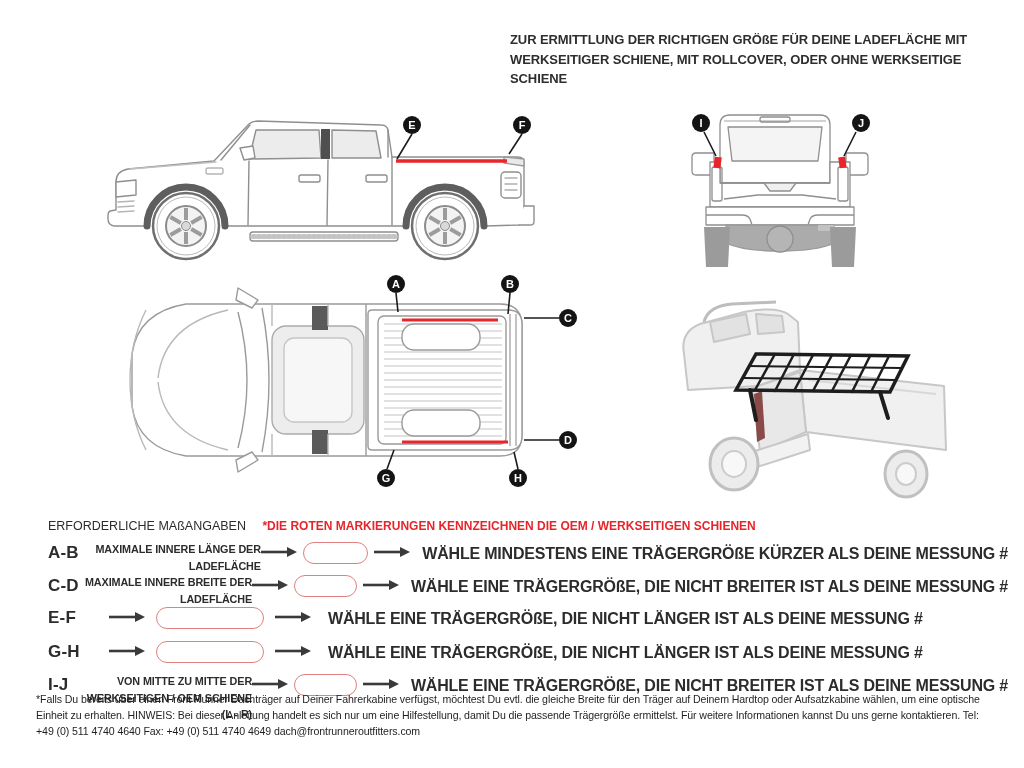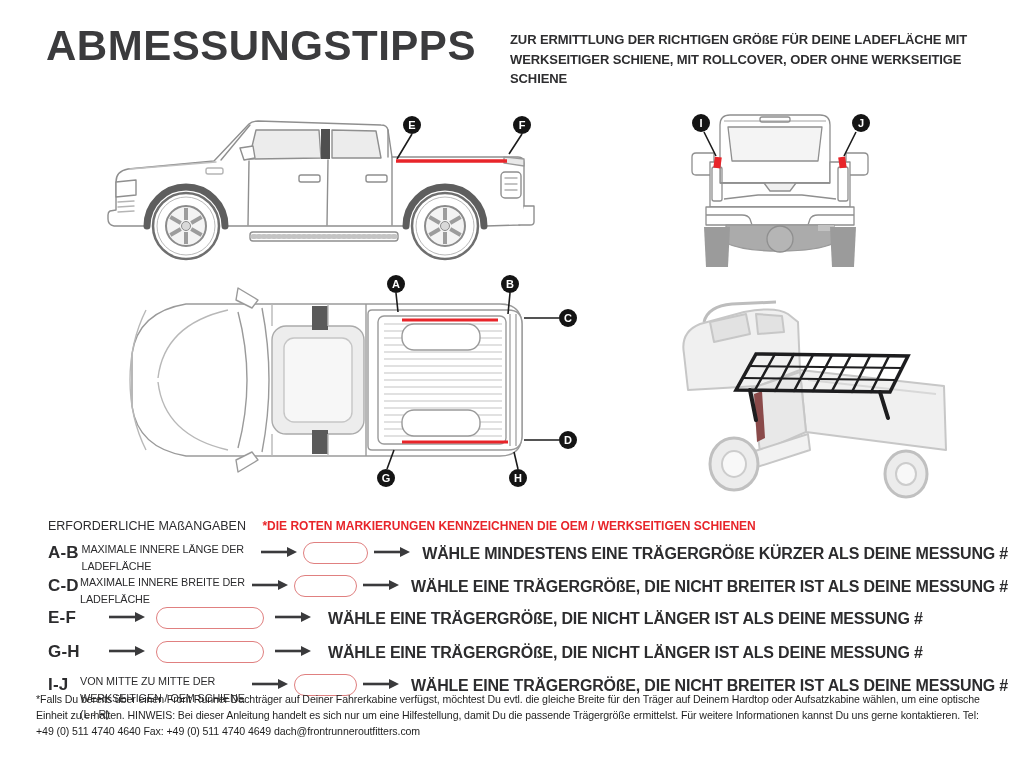--- a/index.html
+++ b/index.html
@@ -14,35 +14,34 @@
   .art{position:absolute;}
   
   .marker{position:absolute;width:18px;height:18px;border-radius:50%;background:#141414;color:#fff;
           font-size:11px;font-weight:bold;text-align:center;line-height:18px;z-index:5;}
   
   .thead{left:48px;top:516px;white-space:nowrap;}
   .thead .h1{font-size:12.5px;font-weight:normal;color:#2c2c2e;}
   .thead .h2{font-size:12px;font-weight:bold;color:#e8252a;margin-left:12px;}
   .mrow{position:absolute;left:48px;width:960px;display:flex;align-items:flex-start;}
   .mcode{width:56px;font-size:17px;font-weight:bold;color:#2c2c2e;padding-top:2px;letter-spacing:.2px;}
-  .mlabel{width:300px;font-size:10.8px;font-weight:normal;color:#2c2c2e;line-height:1.55;letter-spacing:-.1px;}
+  .mlabel{width:300px;font-size:10.8px;font-weight:bold;color:#2c2c2e;line-height:1.55;letter-spacing:-.1px;text-align:right;}
   .arrcell{width:46px;display:flex;justify-content:center;padding-top:5px;}
   .pill{width:106px;height:20px;border:1.6px solid #e08080;border-radius:11px;background:#fff;
         margin:1px 6px 0 6px;font-size:11px;text-align:center;line-height:20px;color:#2c2c2e;}
   .mresult{font-size:16px;font-weight:bold;color:#2c2c2e;white-space:nowrap;padding-top:4px;
            margin-left:12px;letter-spacing:-.2px;}
   
   .footer{left:36px;top:692px;width:958px;font-size:10.6px;line-height:1.5;color:#1f1f1f;letter-spacing:-.1px;}
 </style>
 </head>
 <body>
 
 <div id="canvas">
 
-  <div class="abs title">ABMESSUNGSTIPPS</div>
   <div class="abs subtitle">ZUR ERMITTLUNG DER RICHTIGEN GRÖßE FÜR DEINE LADEFLÄCHE MIT WERKSEITIGER SCHIENE, MIT ROLLCOVER, ODER OHNE WERKSEITIGE SCHIENE</div>
 
   <svg class="art" style="left:100px;top:108px" width="440" height="164" viewBox="0 0 440 164">
     <g fill="none" stroke="#8f8f8f" stroke-width="1.4" stroke-linejoin="round" stroke-linecap="round">
       <path fill="#ffffff" d="M10 103 L16 102 L16 74 Q16 63 28 61 L114 53 L149 16 Q152 13 158 13 L281 17 Q287 17 288 22 L292 49 L418 49 Q424 49 424 55 L424 110 Q424 116 419 117 L386 118 A41 41 0 0 0 304 118 L127 118 A41 41 0 0 0 45 118 L14 118 Q8 117 8 111 L8 107 Q8 104 10 103 Z"></path>
       <path d="M30 61 L116 54" stroke="#c0c0c0"></path>
       <path d="M150 17 L121 52"></path>
       <path d="M288 22 L288 49 M292 49 L292 117"></path>
       <path fill="#ececec" d="M156 22 L219 22 L221 50 L149 51 Z"></path>
       <rect x="221" y="21" width="9" height="30" fill="#4f4f4f" stroke="none"></rect>

